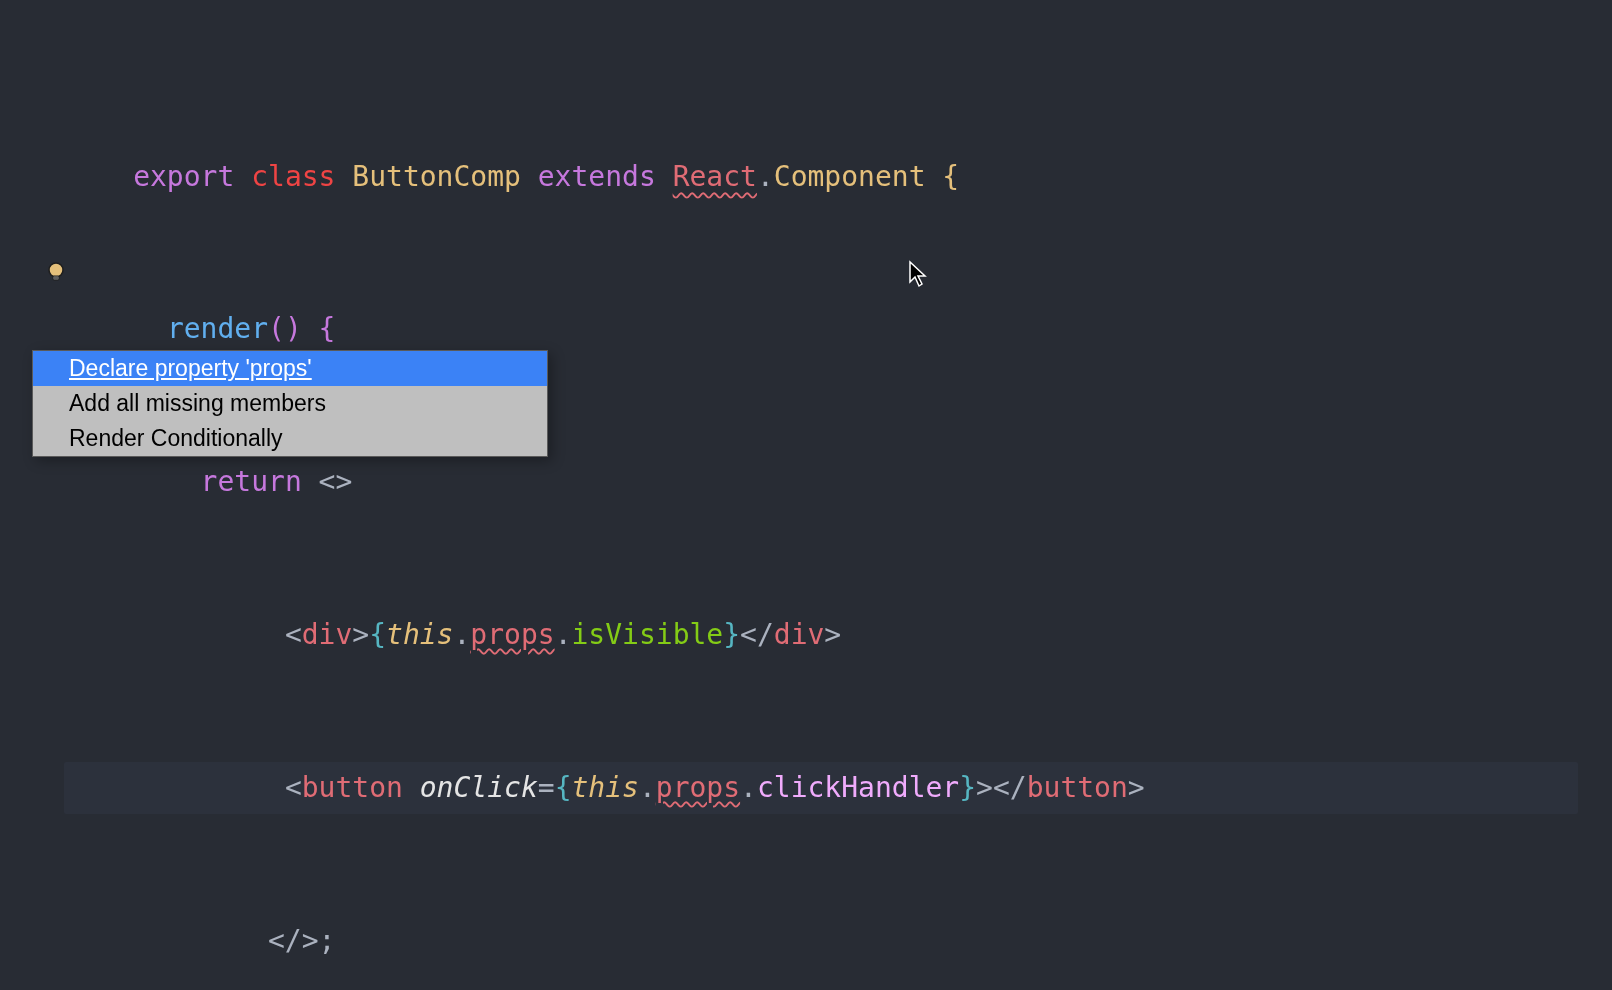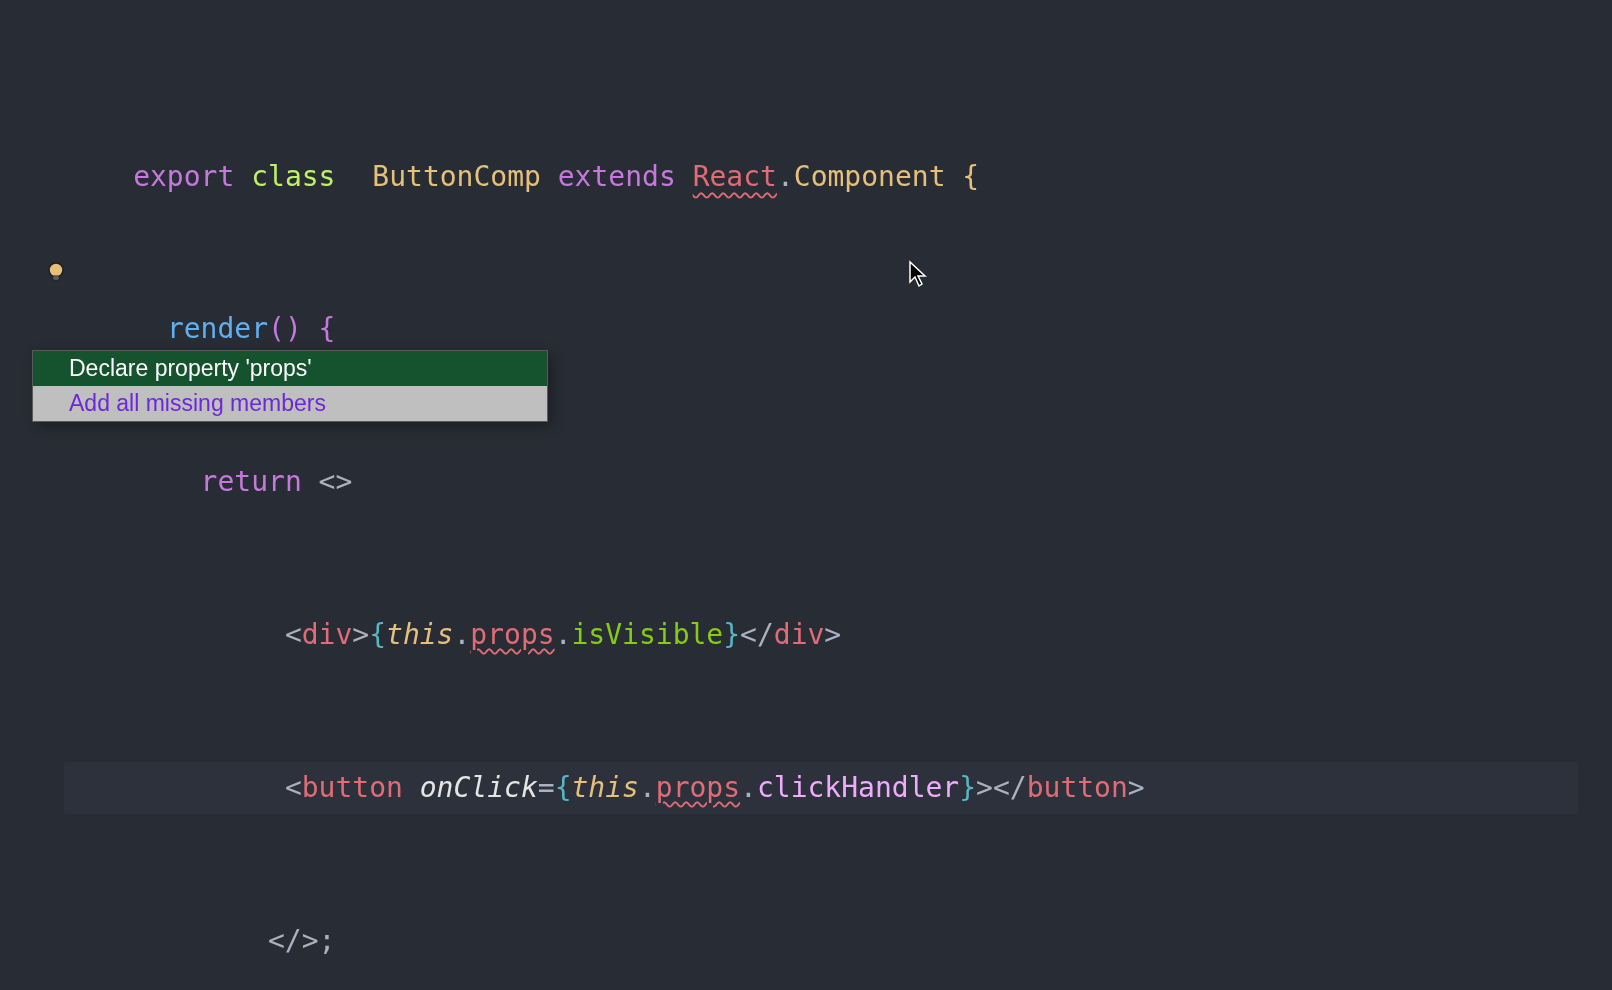--- a/index.html
+++ b/index.html
@@ -34,24 +34,24 @@
       right: 2px;
       height: 52px;
       z-index: 0;
       border-radius: 2px;
     }
     .code-content {
       position: relative;
       z-index: 1;
     }
     .kw-export { color: #c678dd; }
-    .kw-class { color: #bef264; }
+    .kw-class { color: #ef4444; }
     .kw-extends { color: #c678dd; }
     .kw-return { color: #c678dd; }
-    .cls-name { color: #e5c07b; margin-left: 20px; }
+    .cls-name { color: #e5c07b; }
     .react-name { color: #e06c75; }
     .component-name { color: #e5c07b; }
     .method { color: #61afef; margin-top: 18px; }
     .brace-purple { color: #c678dd; }
     .brace-blue { color: #56b6c2; }
     .brace-yellow { color: #e5c07b; }
     .punct { color: #abb2bf; }
     .tag-bracket { color: #abb2bf; }
     .tag-name { color: #e06c75; }
     .attr-name { color: #e5e5e5; font-style: italic; }
@@ -89,26 +89,27 @@
       background: #bfbfbf;
       border: 1px solid #5a5a5a;
       box-shadow: 4px 4px 12px rgba(0,0,0,0.3);
       font-family: -apple-system, BlinkMacSystemFont, 'Segoe UI', sans-serif;
       font-size: 23px;
       z-index: 10;
       min-width: 516px;
     }
     .popup-item {
       padding: 4px 36px;
-      color: #6d28d9;
+      color: #000000;
       cursor: pointer;
     }
     .popup-item.selected {
-      background: #14532d;
+      background: #3b82f6;
       color: #fff;
+      text-decoration: underline;
     }
     .cursor-arrow {
       position: absolute;
       left: 908px;
       top: 260px;
       z-index: 20;
       pointer-events: none;
     }
     .cursor-arrow svg {
       width: 22px;
@@ -156,19 +157,20 @@
   <svg viewBox="0 0 24 24" fill="none">
     <circle cx="12" cy="10" r="7" fill="#e5c07b" stroke="#1e1e1e" stroke-width="1.5"></circle>
     <rect x="9" y="16" width="6" height="4" rx="1" fill="#888" stroke="#1e1e1e" stroke-width="1"></rect>
     <line x1="10" y1="18" x2="14" y2="18" stroke="#1e1e1e" stroke-width="0.8"></line>
   </svg>
 </div>
 
 <div class="popup">
   <div class="popup-item selected">Declare property 'props'</div>
   <div class="popup-item">Add all missing members</div>
+  <div class="popup-item">Render Conditionally</div>
 </div>
 
 <div class="cursor-arrow">
   <svg viewBox="0 0 22 30">
     <path d="M2 2 L2 22 L7 17 L11 26 L14 24 L10 16 L17 16 Z" fill="#000" stroke="#fff" stroke-width="1.5"></path>
   </svg>
 </div>
 
 </body></html>

